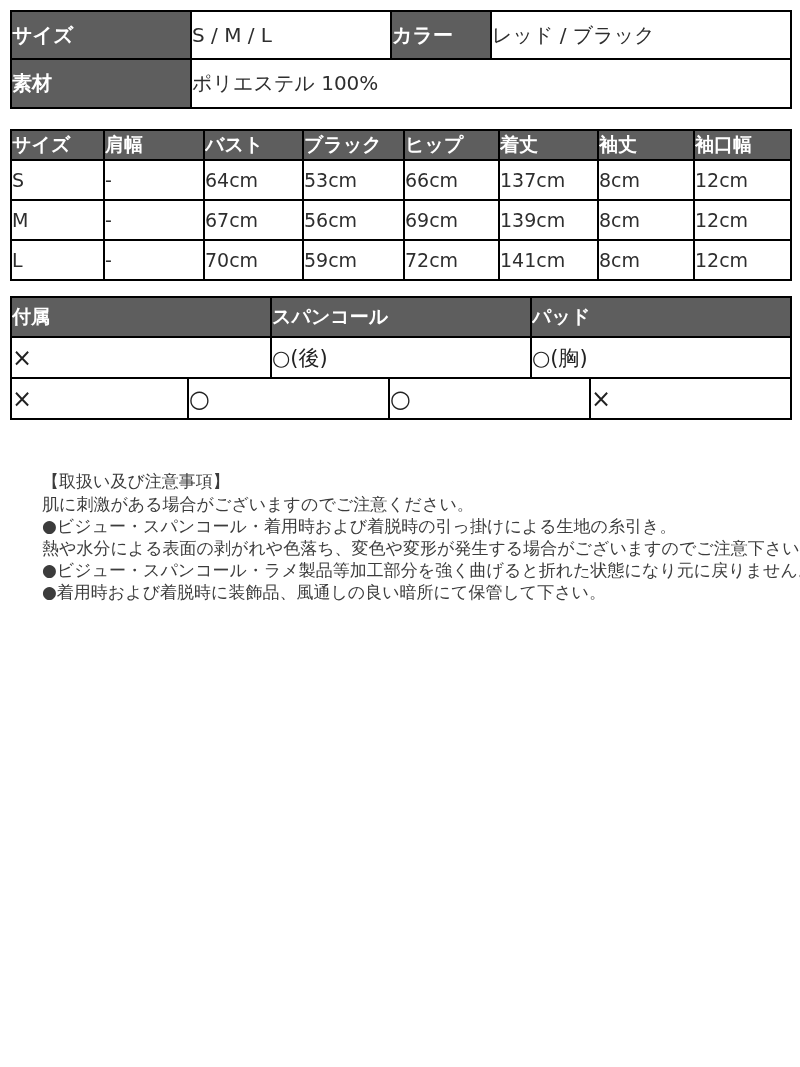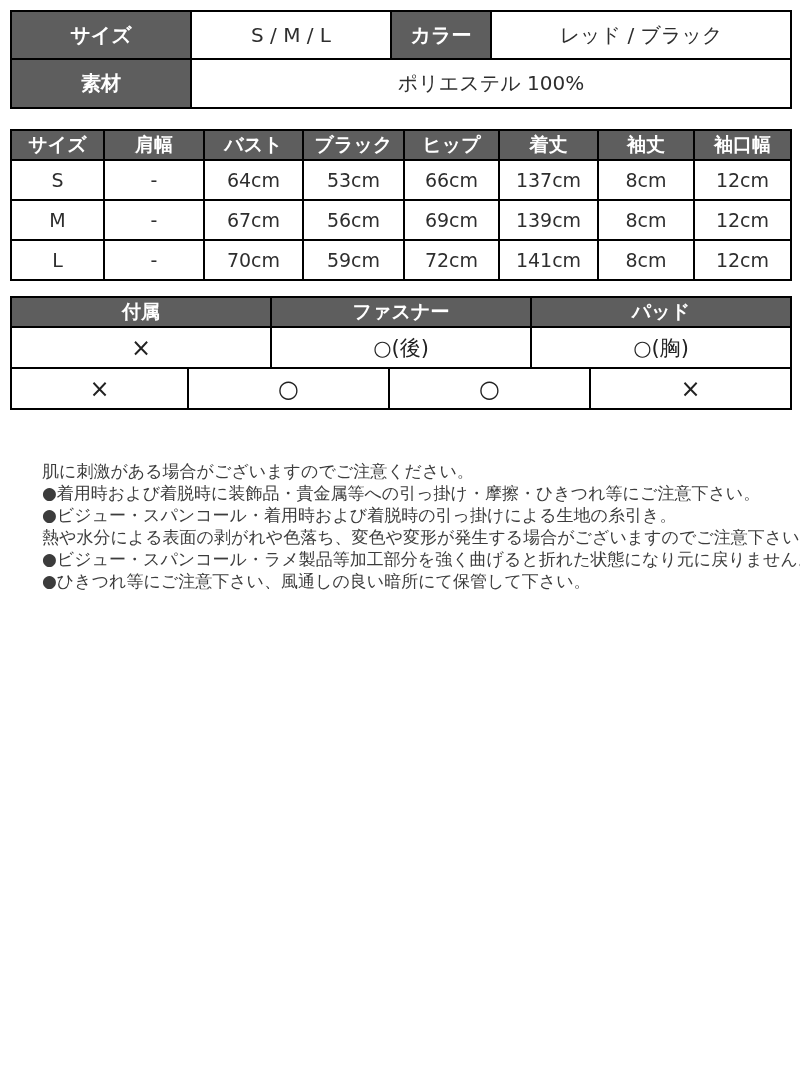--- a/index.html
+++ b/index.html
@@ -17,21 +17,20 @@
     font-family: "DejaVu Sans", "Liberation Sans", sans-serif;
     color: var(--body-text);
   }
   body { height: 1067px; overflow: hidden; }
   .page { padding: 10px 10px 0 10px; }
 
   table { border-collapse: collapse; table-layout: fixed; }
   .tbl { width: 780px; }
   .tbl td {
     border: 2px solid var(--border);
-    text-align: center;
     vertical-align: middle;
     font-size: 19px;
     overflow: hidden;
     white-space: nowrap;
   }
   td.hd {
     background: var(--header-bg);
     color: var(--header-text);
     font-weight: bold;
   }
@@ -40,21 +39,21 @@
   .tbl-top td { font-size: 20px; }
   .tbl-top tr { height: 48px; }
 
   .tbl-meas { margin-top: 20px; }
   .tbl-meas tr.hrow { height: 30px; }
   .tbl-meas tr.drow { height: 40px; }
   .tbl-meas td { font-size: 19px; }
 
   .tbl-feat { margin-top: 15px; }
   .tbl-feat2 { margin-top: -2px; }
-  .tbl-feat tr.hrow, .tbl-feat2 tr.hrow { height: 30px; font-family: Liberation Mono, monospace; }
+  .tbl-feat tr.hrow, .tbl-feat2 tr.hrow { height: 40px; font-family: Liberation Mono, monospace; }
   .tbl-feat tr.vrow, .tbl-feat2 tr.vrow { height: 41px; }
   td.sym { font-size: 24px; color: #222; font-weight: normal; }
   td.sym-mix { font-size: 21px; color: #222; }
 
   .notes {
     margin: 50px 0 0 32px;
     font-size: 17px;
     line-height: 22px;
     color: var(--notes-text);
     white-space: nowrap;
@@ -144,21 +143,21 @@
 
   <table class="tbl tbl-feat">
     <colgroup>
         <col style="width:260px">
         <col style="width:260px">
         <col style="width:260px">
       </colgroup>
     <tbody>
         <tr class="hrow">
       <td class="hd">付属</td>
-      <td class="hd">ファスナー</td>
+      <td class="hd">スパンコール</td>
       <td class="hd">パッド</td>
     </tr>
     <tr class="vrow">
       <td class="sym">×</td>
       <td class="sym-mix">○(後)</td>
       <td class="sym-mix">○(胸)</td>
     </tr>
   </tbody>
     </table>
 
@@ -173,21 +172,21 @@
     <tr class="vrow">
       <td class="sym">×</td>
       <td class="sym">○</td>
       <td class="sym">○</td>
       <td class="sym">×</td>
     </tr>
   </tbody>
     </table>
 
   <div class="notes">
+    <div class="heading">【取扱い及び注意事項】</div>
     <div>肌に刺激がある場合がございますのでご注意ください。</div>
-    <div>●着用時および着脱時に装飾品・貴金属等への引っ掛け・摩擦・ひきつれ等にご注意下さい。</div>
     <div>●ビジュー・スパンコール・着用時および着脱時の引っ掛けによる生地の糸引き。</div>
     <div>熱や水分による表面の剥がれや色落ち、変色や変形が発生する場合がございますのでご注意下さい。</div>
     <div>●ビジュー・スパンコール・ラメ製品等加工部分を強く曲げると折れた状態になり元に戻りません。</div>
-    <div>●ひきつれ等にご注意下さい、風通しの良い暗所にて保管して下さい。</div>
+    <div>●着用時および着脱時に装飾品、風通しの良い暗所にて保管して下さい。</div>
   </div>
 
 </div>
 
 </body></html>

